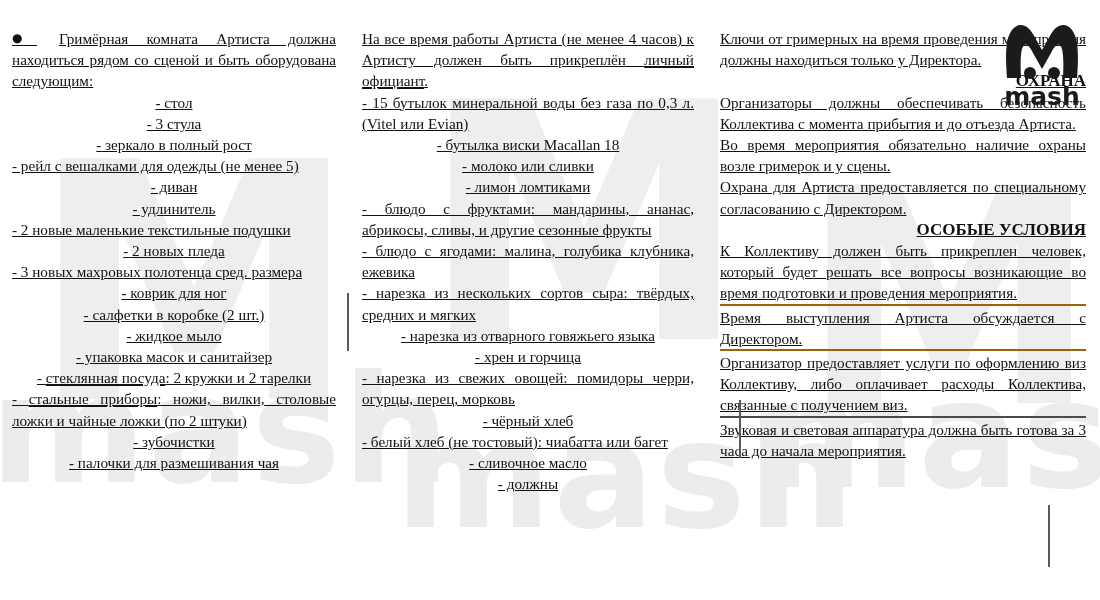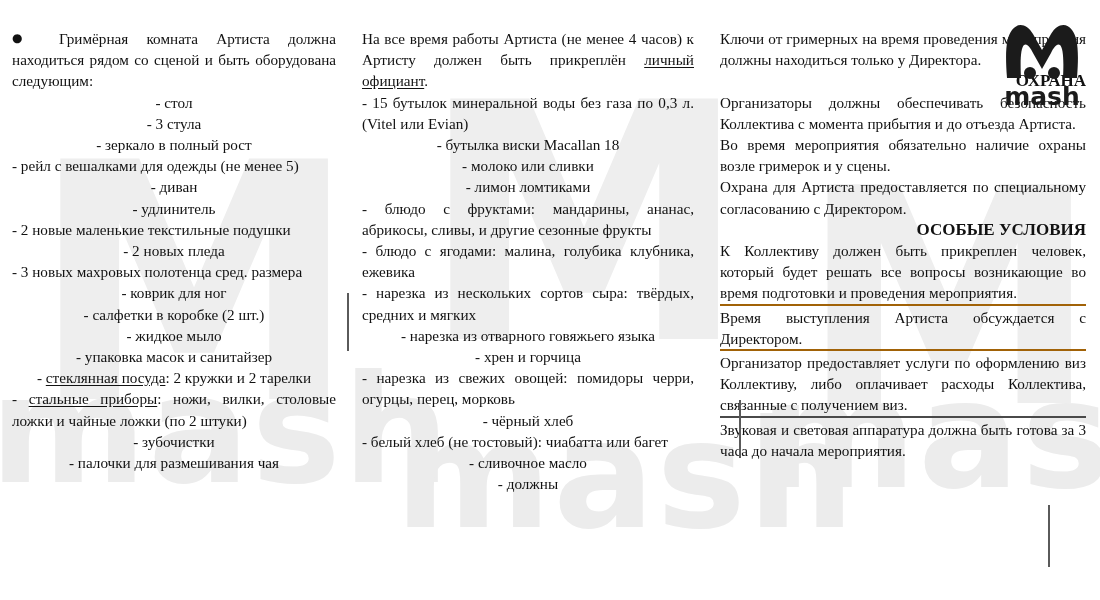--- a/index.html
+++ b/index.html
@@ -51,20 +51,21 @@
 
   
   .page {
     position: relative;
     z-index: 2;
     width: 1100px;
     height: 600px;
     box-sizing: border-box;
     display: flex;
     padding: 28px 0 4px 0;
+    text-decoration: underline;
   }
   .col {
     box-sizing: border-box;
     position: relative;
   }
   .col-1 { width: 348px; padding: 0 12px 0 12px; }
   .col-2 { width: 360px; padding: 0 14px 0 14px; }
   .col-3 { width: 392px; padding: 0 14px 0 12px; }
 
   

